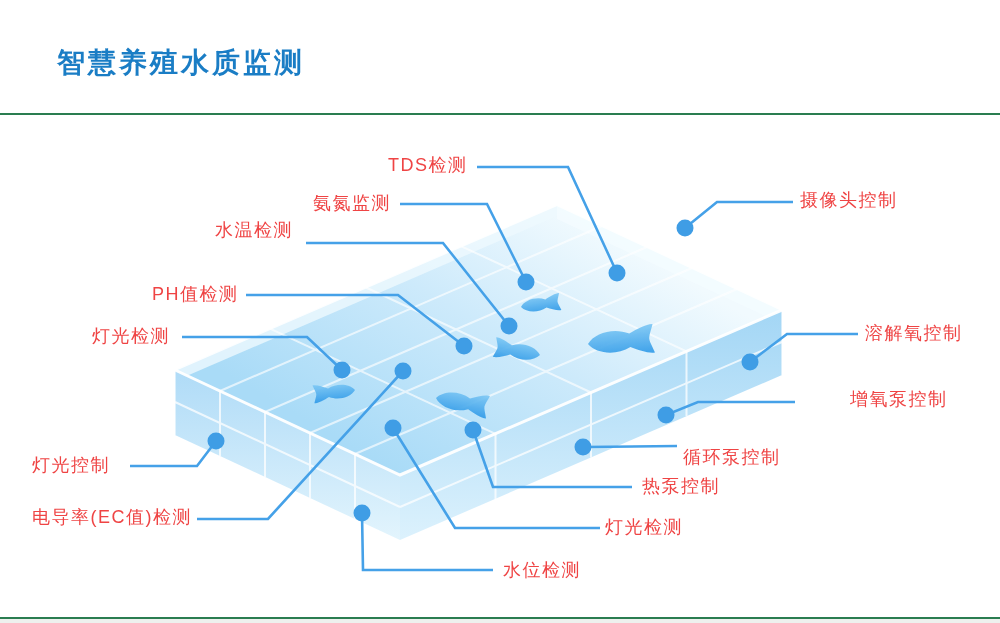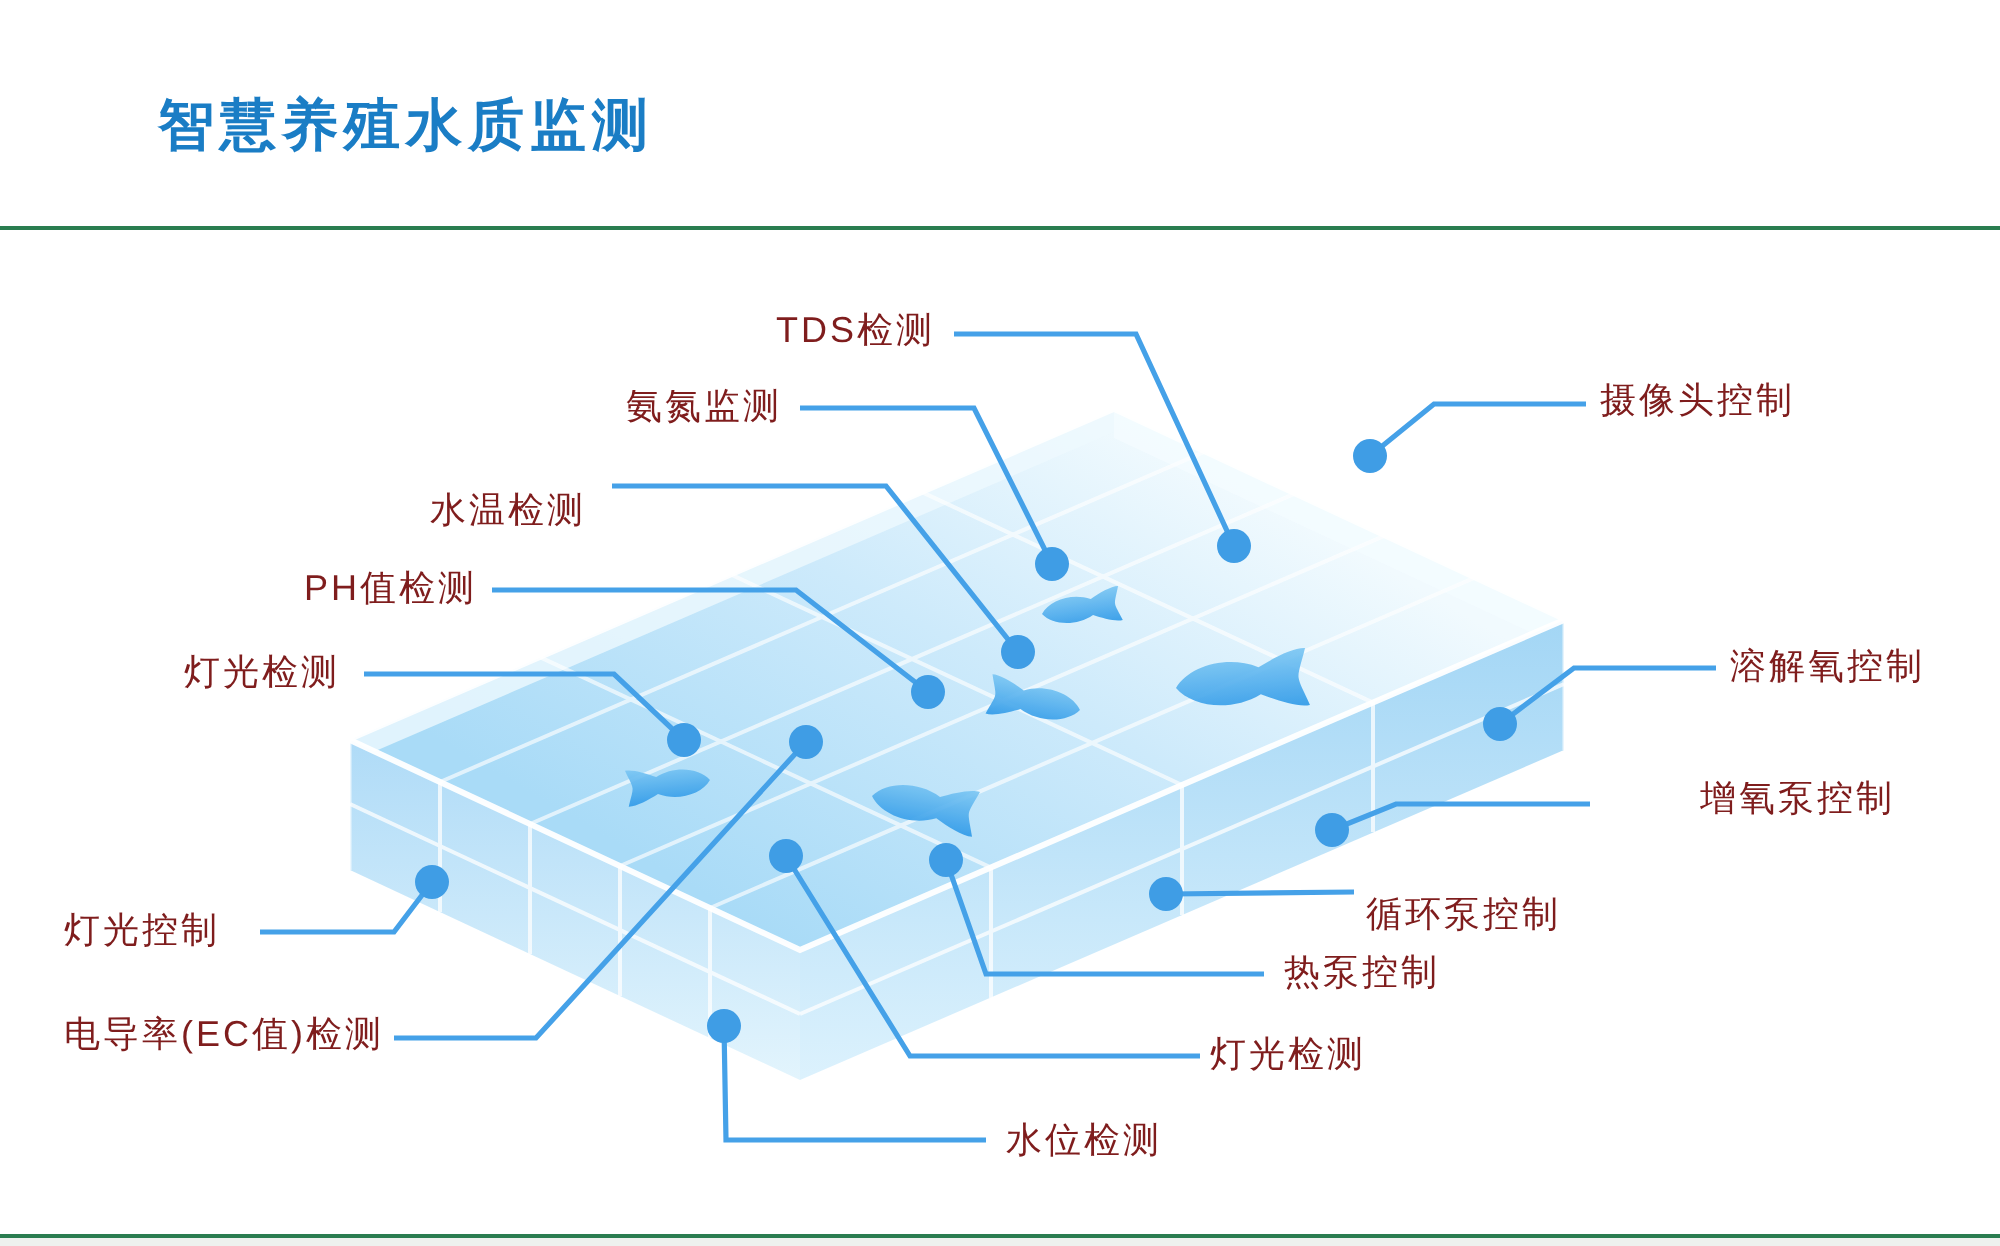--- a/index.html
+++ b/index.html
@@ -4,40 +4,40 @@
 <style>
   html,body{margin:0;padding:0;}
   body{
     width:1000px;height:623px;position:relative;overflow:hidden;
     background:#ffffff;
     font-family:"Liberation Sans","DejaVu Sans",sans-serif;
   }
   .page-title{
     position:absolute;left:57px;top:44px;
     font-size:28px;font-weight:bold;letter-spacing:3px;
-    color:#1a7dc5;white-space:nowrap;margin-left:22px;
+    color:#1a7dc5;white-space:nowrap;
   }
   .rule-top{
     position:absolute;left:0;top:113px;width:1000px;height:2px;
     background:#2a7d50;
   }
   .rule-bottom{
     position:absolute;left:0;top:617px;width:1000px;height:2px;
     background:#2a7d50;
   }
   .rule-bottom-light{
     position:absolute;left:0;top:619px;width:1000px;height:4px;
     background:#eef1ee;
   }
   .scene{
     position:absolute;left:0;top:0;width:1000px;height:623px;
   }
   .label{
     position:absolute;
-    font-size:18px;letter-spacing:1.5px;color:#7f1d1d;
+    font-size:18px;letter-spacing:1.5px;color:#ef4444;
     white-space:nowrap;line-height:1.1;text-align:right;
   }
 </style>
 </head>
 <body>
 
 <svg class="scene" viewBox="0 0 1000 623" xmlns="http://www.w3.org/2000/svg">
   <defs>
     <linearGradient id="gradTop" gradientUnits="userSpaceOnUse" x1="557" y1="205" x2="400" y2="475">
       <stop offset="0" stop-color="#f1fafe"></stop>
@@ -142,21 +142,21 @@
     <circle cx="473" cy="430" r="8.5"></circle>
     <circle cx="393" cy="428" r="8.5"></circle>
   </g>
 </svg>
 
 <div class="page-title">智慧养殖水质监测</div>
 <div class="rule-top"></div>
 
 <div class="label" style="left:388px;top:156px">TDS检测</div>
 <div class="label" style="left:313px;top:194px">氨氮监测</div>
-<div class="label" style="left:215px;top:246px">水温检测</div>
+<div class="label" style="left:215px;top:221px">水温检测</div>
 <div class="label" style="left:152px;top:285px">PH值检测</div>
 <div class="label" style="left:92px;top:327px">灯光检测</div>
 <div class="label" style="left:32px;top:456px">灯光控制</div>
 <div class="label" style="left:32px;top:508px">电导率(EC值)检测</div>
 <div class="label" style="left:503px;top:561px">水位检测</div>
 
 <div class="label" style="left:800px;top:191px">摄像头控制</div>
 <div class="label" style="left:865px;top:324px">溶解氧控制</div>
 <div class="label" style="left:850px;top:390px">增氧泵控制</div>
 <div class="label" style="left:683px;top:448px">循环泵控制</div>

